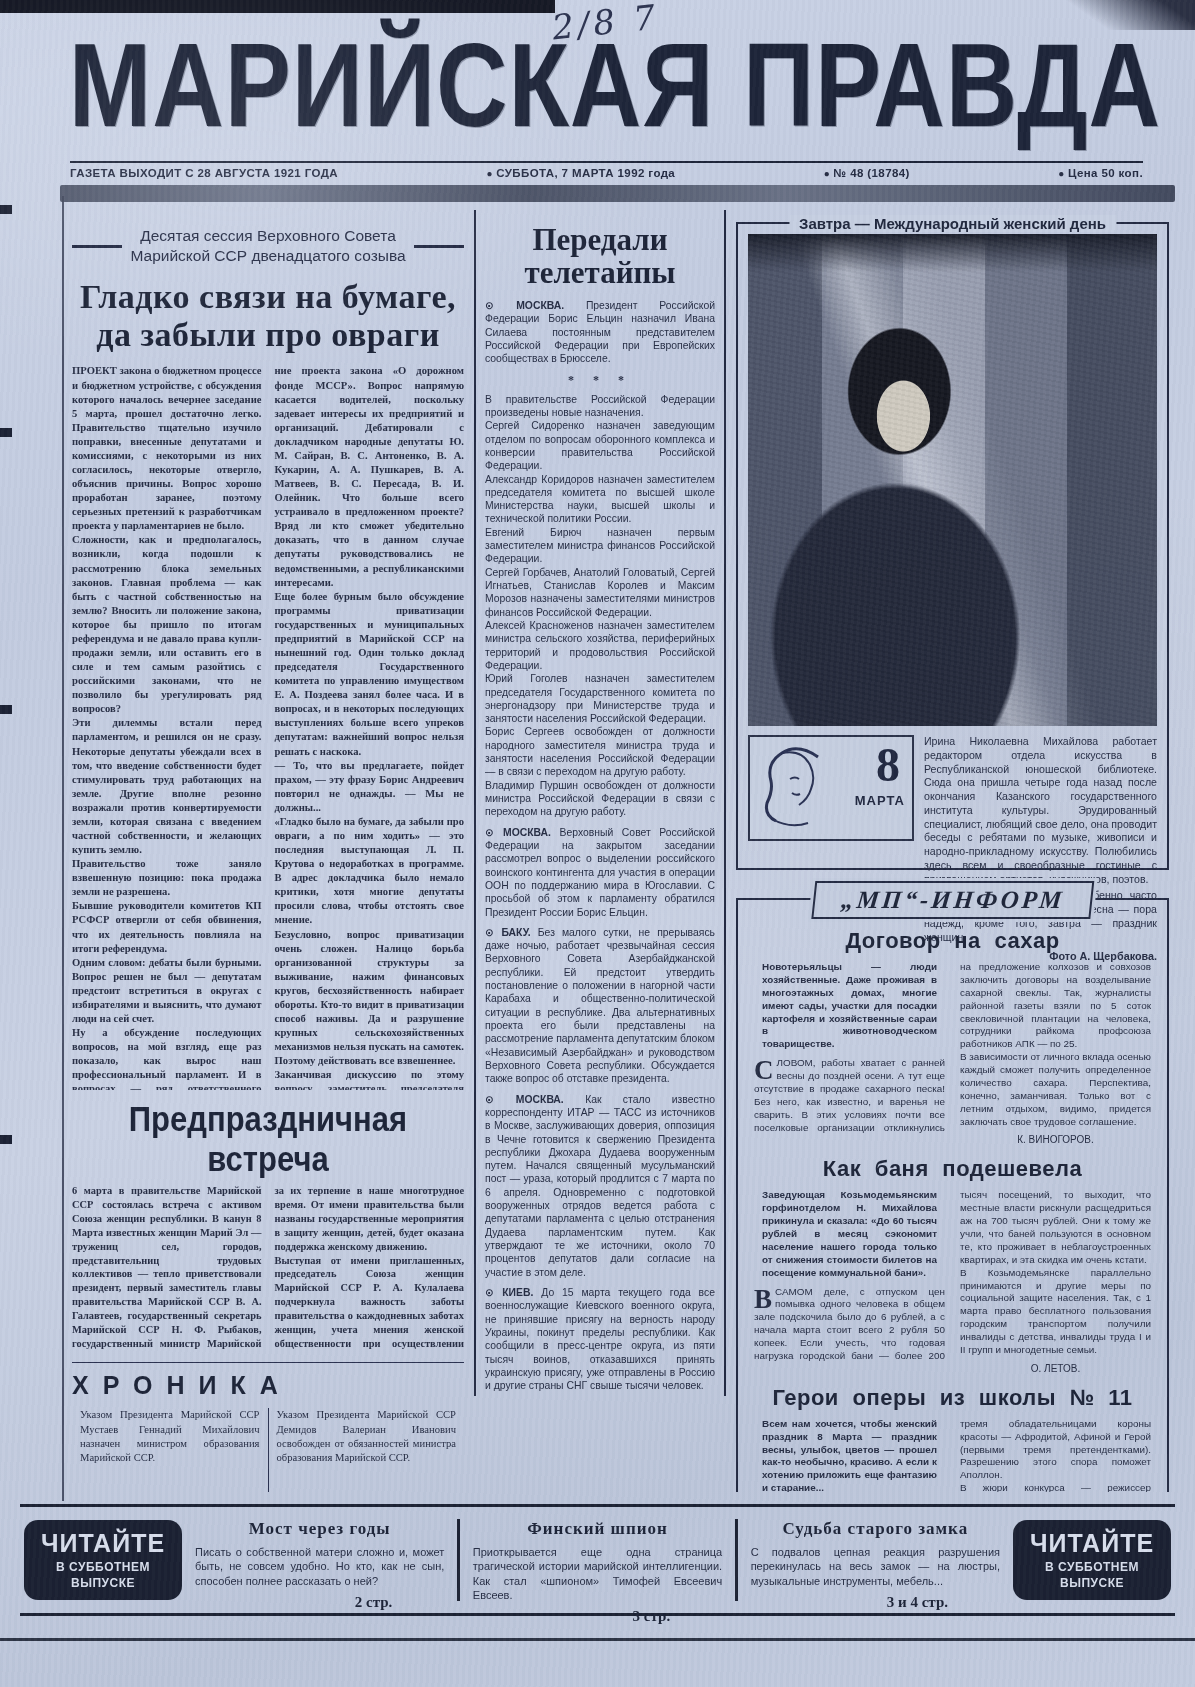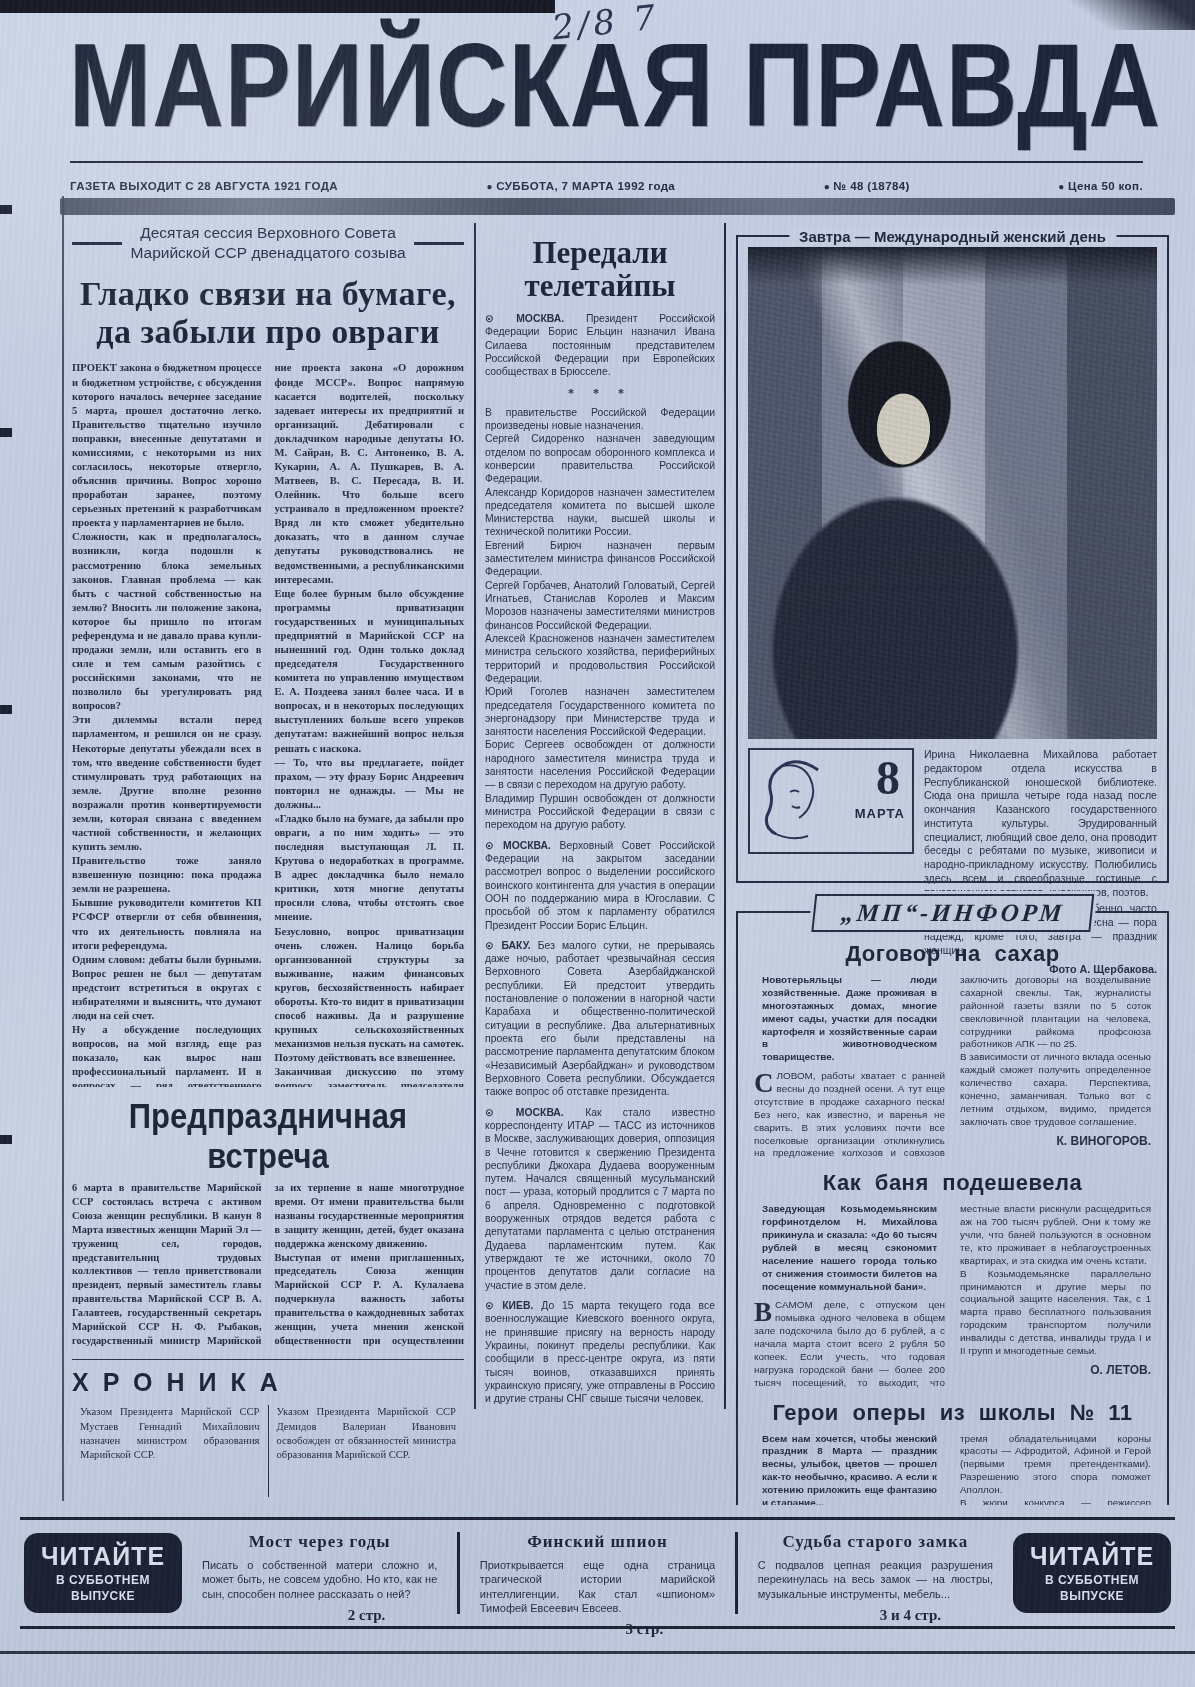--- a/index.html
+++ b/index.html
@@ -13,33 +13,33 @@
   .edge-tl{position:absolute;left:0;top:0;width:555px;height:13px;background:#151824;}
   .edge-tr{position:absolute;right:0;top:0;width:130px;height:30px;background:linear-gradient(215deg,#2b3043 20%,rgba(43,48,67,0) 75%);}
   .left-rule{position:absolute;left:62px;top:196px;height:1305px;width:2px;background:#222840;opacity:.75;}
   .ltick{position:absolute;left:0;width:12px;height:9px;background:#1b2133;}
   .handwriting{position:absolute;left:552px;top:2px;font-family:"DejaVu Serif",serif;font-style:italic;
     font-size:34px;color:#2c3350;transform:rotate(-6deg);letter-spacing:4px;}
   .masthead-wrap{padding:26px 50px 0 58px;}
   .masthead{margin:0;font-family:"Liberation Sans",sans-serif;font-weight:bold;font-size:101px;line-height:1.0;
     letter-spacing:1px;color:#1d2438;transform:scaleY(1.18) scaleX(.98);transform-origin:center top;white-space:nowrap;
     text-shadow:1px 1px 0 rgba(29,36,56,.35);}
-  .dateline{display:flex;align-items:center;margin:34px 52px 0 70px;padding-top:17px;border-top:2.5px solid #1d2438;
+  .dateline{display:flex;align-items:center;margin:34px 52px 0 70px;padding-top:4px;border-top:2.5px solid #1d2438;
     font-family:"Liberation Sans",sans-serif;font-weight:bold;font-size:11.5px;color:#242b42;letter-spacing:.4px;}
   .dateline .sp{flex:1;}
   .blt::before{content:"● ";font-size:10px;}
   .darkband{height:17px;margin:6px 20px 0 60px;border-radius:2px;
     background:linear-gradient(90deg,#3c4357 0%,#5b6378 18%,#333a4e 42%,#596175 65%,#2c3347 100%);opacity:.85;}
 
   .content{display:grid;grid-template-columns:392px 252px 1fr;column-gap:10px;margin:8px 26px 0 72px;height:1282px;overflow:hidden;}
   .colA,.colB,.colC{overflow:hidden;}
   .colB{border-left:2px solid #232a42;border-right:2px solid #232a42;padding:6px 9px 0;height:1180px;}
 
   
-  .kicker{display:flex;align-items:center;gap:8px;margin-top:0;}
+  .kicker{display:flex;align-items:center;gap:8px;margin-top:16px;}
   .krule{flex:1;border-top:3px solid #1f2640;}
   .ktext{text-align:center;font-family:"Liberation Sans",sans-serif;font-size:15.5px;color:#242b44;line-height:1.3;}
   .headline{margin:12px 0 10px;text-align:center;font-weight:bold;font-size:34px;line-height:1.12;color:#1b2236;letter-spacing:.5px;}
   .body2col{display:flex;gap:13px;}
   .bcol{flex:1;font-size:10.6px;line-height:1.33;text-align:justify;white-space:pre-line;font-weight:bold;}
   .mainbody{height:726px;overflow:hidden;}
 
   
   .meeting{margin-top:14px;}
   .meet-head{margin:0 0 8px;text-align:center;font-family:"Liberation Sans",sans-serif;font-weight:bold;font-size:31px;
@@ -92,24 +92,24 @@
   .inform-header{position:absolute;top:-19px;left:50%;transform:translateX(-50%) skewX(-6deg);background:#c6cfe1;
     border:2.5px solid #232a42;padding:3px 26px;font-weight:bold;font-style:italic;font-size:25px;letter-spacing:3px;
     color:#1d2438;white-space:nowrap;box-shadow:0 0 0 3px #c6cfe1;}
   .inform-article{margin-bottom:10px;}
   .inform-title{margin:2px 0 7px;text-align:center;font-family:"Liberation Sans",sans-serif;font-weight:bold;
     font-size:22px;color:#1d2438;word-spacing:7px;letter-spacing:.5px;}
   .inform-body{columns:2;column-gap:15px;font-family:"Liberation Sans",sans-serif;font-size:9.9px;line-height:1.3;text-align:justify;}
   .inform-lead{margin:0 8px 6px;font-weight:bold;white-space:pre-line;}
   .inform-p{margin:0;white-space:pre-line;}
   .dropcap{float:left;font-size:27px;line-height:.82;font-weight:bold;padding:2px 3px 0 0;font-family:"Liberation Serif",serif;}
-  .inform-byline{text-align:right;font-weight:bold;margin-top:5px;font-size:12px;}
-
-  
-  .footer{display:flex;gap:8px;margin:12px 20px 0;border-top:3.5px solid #1c2233;border-bottom:3.5px solid #1c2233;
+  .inform-byline{text-align:center;font-weight:normal;margin-top:5px;font-size:10px;}
+
+  
+  .footer{display:flex;gap:1px;margin:12px 20px 0;border-top:3.5px solid #1c2233;border-bottom:3.5px solid #1c2233;
     padding:10px 4px;height:112px;box-sizing:border-box;}
   .badge{flex:0 0 150px;align-self:center;background:#1a2031;color:#d7ddeb;border-radius:14px;text-align:center;
     font-family:"Liberation Sans",sans-serif;font-weight:bold;padding:9px 4px 10px;}
   .badge .b1{font-size:25px;letter-spacing:1px;}
   .badge .b2,.badge .b3{font-size:12px;margin-top:2px;letter-spacing:.5px;}
   .vdiv{width:2.5px;background:#1c2233;margin:2px 0;}
   .teaser{flex:1;padding:2px 12px;}
   .t-title{text-align:center;font-weight:bold;font-size:17px;letter-spacing:1px;color:#1c2337;margin-bottom:6px;}
   .t-text{font-family:"Liberation Sans",sans-serif;font-size:11px;line-height:1.3;text-align:justify;}
   .t-page{text-align:right;padding-right:52px;font-weight:bold;font-size:15px;margin-top:6px;color:#1c2337;}

